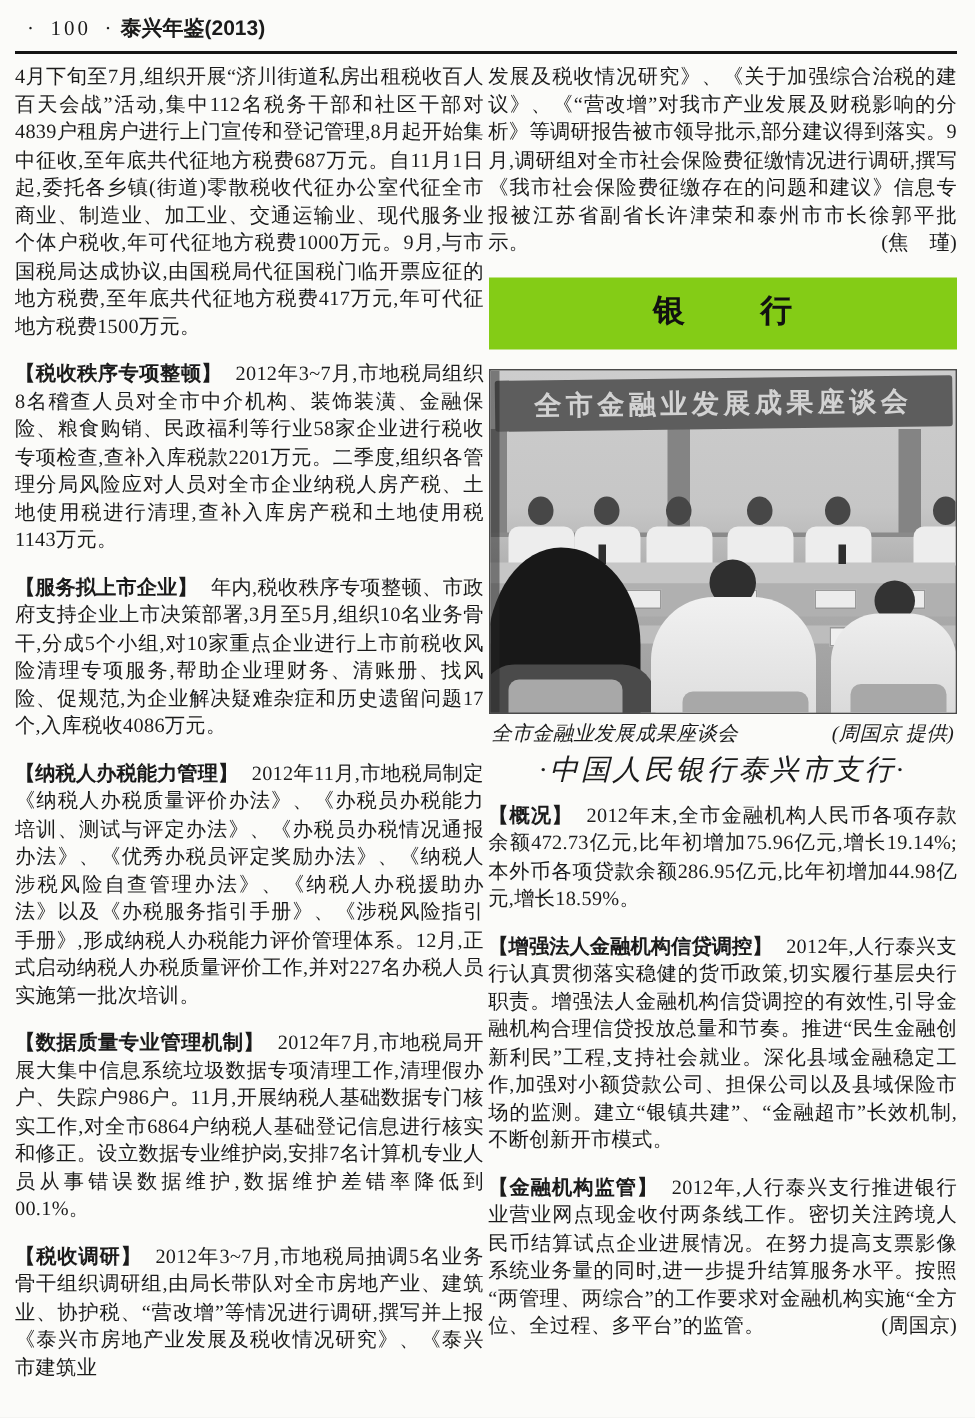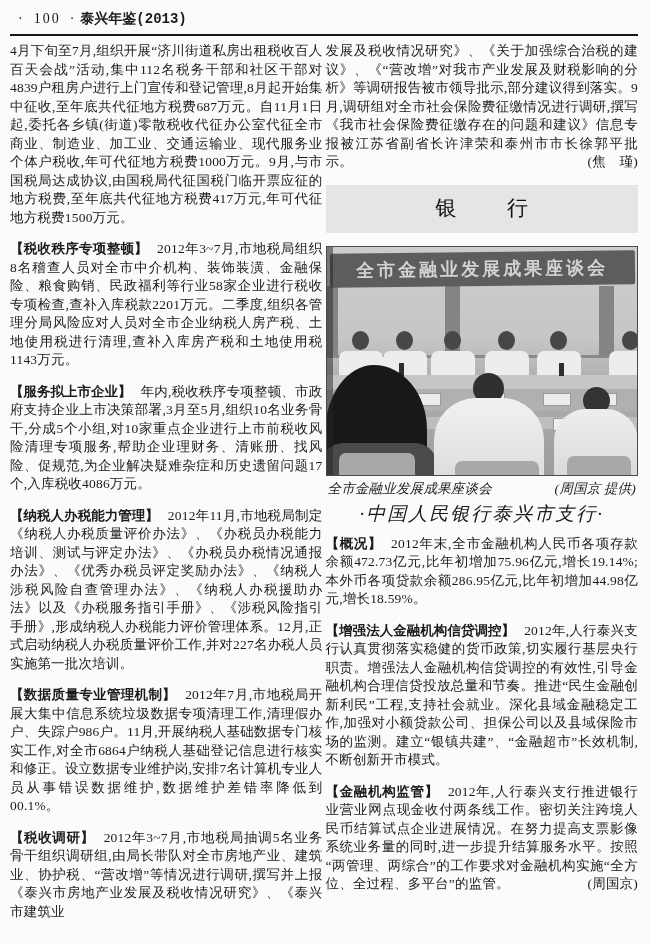--- a/index.html
+++ b/index.html
@@ -9,35 +9,35 @@
     font-family:"Liberation Serif","DejaVu Serif",serif;
     padding:6px 12px 0 10px;
   }
   
   .runhead{
     display:flex;align-items:baseline;gap:4px;
     padding:4px 0 6px 8px;border-bottom:2px solid #141414;
   }
   .runhead .pn{font-size:14px;letter-spacing:2px;}
   .runhead .bt{font-size:14px;font-weight:bold;
-    font-family:Liberation Mono, monospace;}
+    font-family:Liberation Sans, sans-serif;}
   
   .columns{display:flex;gap:3px;margin-top:6px;height:898px;overflow:hidden;}
   .col{flex:1;min-width:0;font-size:13.5px;line-height:18.5px;
     text-align:justify;letter-spacing:0.2px;}
   .col p{margin:0 0 13px 0;}
   .ehead{font-weight:bold;font-family:"Liberation Sans","DejaVu Sans",sans-serif;
     margin-right:9px;letter-spacing:0;}
   .sig{float:right;}
   
   .section-banner{
-    height:48px;margin:2px 0 13px 0;background:#e5e5e5;
+    height:48px;margin:2px 0 13px 0;background:#84cc16;
     display:flex;align-items:center;justify-content:center;
     font-family:"Liberation Sans","DejaVu Sans",sans-serif;
-    font-size:21px;font-weight:normal;color:#111;
+    font-size:21px;font-weight:bold;color:#111;
     letter-spacing:2.4em;text-indent:2.4em;
   }
   
   .photo{
     position:relative;height:230px;margin:0 0 4px 0;overflow:hidden;
     background:linear-gradient(180deg,#cdcdcd 0%,#c6c6c6 40%,#b0b0b0 58%,#9c9c9c 100%);
     border:1px solid #4a4a4a;box-sizing:border-box;
   }
   .photo::before{content:"";position:absolute;left:0;top:0;bottom:0;width:6px;
     background:rgba(35,35,35,.5);z-index:9;}

